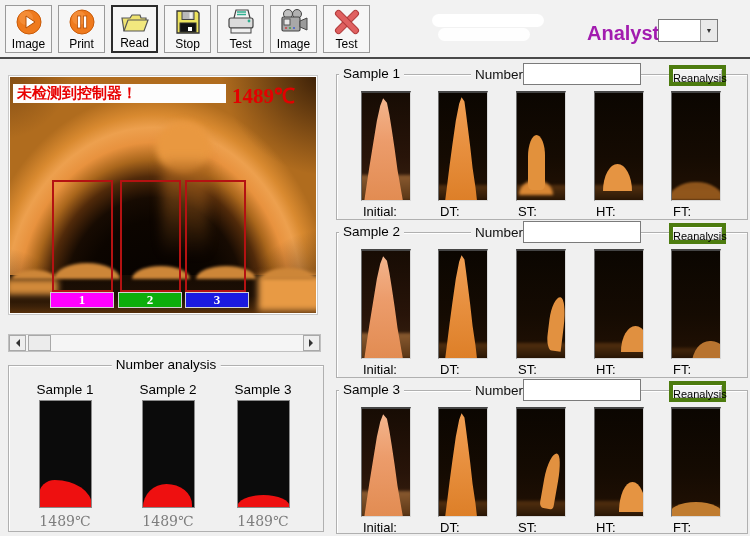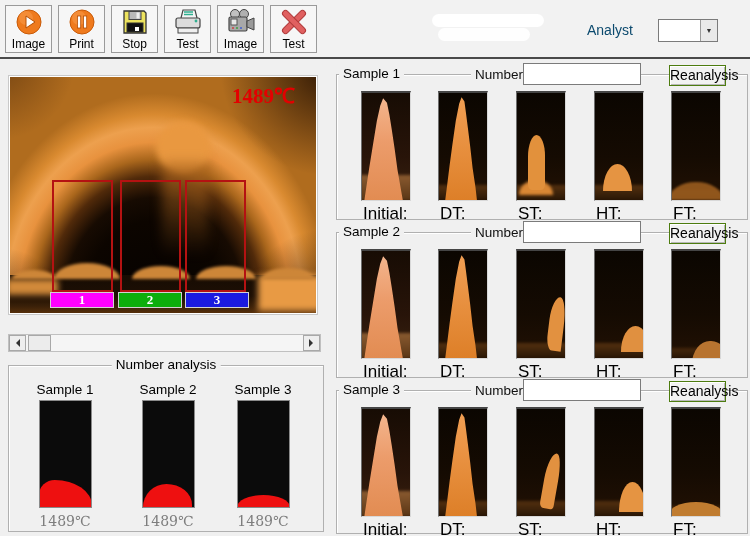--- a/index.html
+++ b/index.html
@@ -20,21 +20,21 @@
     padding-bottom:1px; cursor:pointer; }
   .tb-btn.focused { border:2px solid #2b2b2b; }
   .tb-btn .ic { height:30px; display:flex; align-items:center; justify-content:center; }
   .tb-btn .lbl { font-size:12px; line-height:14px; color:#000; max-width:45px;
     overflow:hidden; white-space:nowrap; }
   .smudge { position:absolute; left:428px; top:12px; width:120px; height:34px; }
   .smudge .s1 { position:absolute; left:4px; top:2px; width:112px; height:13px;
     background:#ffffff; border-radius:7px; opacity:.95; }
   .smudge .s2 { position:absolute; left:10px; top:16px; width:92px; height:13px;
     background:#ffffff; border-radius:7px; opacity:.9; }
-  .analyst-label { position:absolute; left:587px; top:22px; font-size:14px; color:#0c4a6e; }
+  .analyst-label { position:absolute; left:587px; top:22px; font-size:20px; color:#a21caf;font-weight:bold; }
   .combo { position:absolute; left:658px; top:19px; width:60px; height:23px;
     background:#fff; border:1px solid #7b7b7b; display:flex; }
   .combo .val { flex:1; font-size:12px; padding:3px 2px; }
   .combo .drop { width:17px; background:#e9e9e9; border-left:1px solid #9a9a9a;
     display:flex; align-items:center; justify-content:center; font-size:7px; color:#333; }
 
   
   .camera { position:absolute; left:8px; top:75px; width:310px; height:240px;
     border:1px solid #c9c9c9; background:#fff; padding:1px; }
   .cam-img { position:relative; width:100%; height:100%; overflow:hidden;
@@ -111,29 +111,29 @@
     font-family:"DejaVu Serif", serif; font-size:14px; color:#7d7d7d; }
 
   
   .sgroup { left:336px; width:412px; height:146px; }
   .sg-number-label { position:absolute; left:134px; top:-8px; background:#f0f0f0;
     padding:0 4px; font-size:13.5px; }
   .sg-input { position:absolute; left:186px; top:-12px; width:118px; height:22px;
     background:#fff; border:1px solid #7b7b7b; font-size:12px; padding:2px 4px;
     font-family:"Liberation Sans", sans-serif; }
   .sg-btn { position:absolute; left:332px; top:-10px; width:57px; height:21px;
-    background:#f2f2f2; border:1px solid #4d7c0f;
+    background:#f2f2f2; border:4px solid #4d7c0f;
     box-shadow:inset 1px 1px 0 #fff, inset -1px -1px 0 #b8b8b8;
-    font-size:14px; color:#000; text-align:center; line-height:19px; cursor:pointer;
+    font-size:11px; color:#000; text-align:center; line-height:19px; cursor:pointer;
     font-family:"Liberation Sans", sans-serif; }
   .thumb { position:absolute; top:16px; width:50px; height:110px;
     border-top:2px solid #454545; border-left:1px solid #6e6e6e;
     border-right:1px solid #d8d8d8; border-bottom:1px solid #d8d8d8; }
   .tx1 { left:24px; } .tx2 { left:101px; } .tx3 { left:179px; } .tx4 { left:257px; } .tx5 { left:334px; }
-  .stage-label { position:absolute; top:129px; font-size:17px; color:#000; }
+  .stage-label { position:absolute; top:129px; font-size:13px; color:#000; }
 
   
   .sc { position:absolute; inset:0; overflow:hidden;
     background:linear-gradient(180deg,#0b0601,#150b02 60%,#221104); }
   .sc.light { background:linear-gradient(180deg,#170c04,#281409 60%,#3a2210); }
   .fl { position:absolute; left:-4%; right:-4%; bottom:0; height:15px;
     background:linear-gradient(180deg,#53300f,#2a1706); filter:blur(1.5px); }
   .fl.light { height:25px; background:linear-gradient(180deg,#8a5a30,#5a3615); }
   .fl.dim { height:10px; opacity:.75; }
   .cone { position:absolute; inset:0;
@@ -189,20 +189,29 @@
         <svg width="28" height="28" viewBox="0 0 28 28">
           <circle cx="14" cy="14" r="12" fill="#ef7a1d" stroke="#c85a08"></circle>
           <circle cx="11" cy="10" r="7" fill="#f79a4a" opacity=".55"></circle>
           <rect x="9.5" y="8" width="3.2" height="12" fill="#fff" stroke="#b44f05" stroke-width=".8"></rect>
           <rect x="15.5" y="8" width="3.2" height="12" fill="#fff" stroke="#b44f05" stroke-width=".8"></rect>
         </svg>
         </span>
       <span class="lbl">Print</span>
     </div>
 
+    <div class="tb-btn focused">
+      <span class="ic">
+        <svg width="30" height="26" viewBox="0 0 30 26">
+          <path d="M4 22 L2 9 L10 9 L12 6 L20 6 L21 9 L26 9 L26 13" fill="#efe370" stroke="#555" stroke-width="1.2"></path>
+          <path d="M4 22 L8 11 L28 11 L24 22 Z" fill="#f2e87e" stroke="#555" stroke-width="1.2"></path>
+        </svg>
+        </span>
+      <span class="lbl">Read</span>
+    </div>
 
     <div class="tb-btn">
       <span class="ic">
         <svg width="26" height="26" viewBox="0 0 26 26">
           <path d="M2 2 H22 L24 4 V24 H2 Z" fill="#ede35e" stroke="#333" stroke-width="1.3"></path>
           <rect x="7" y="2.5" width="12" height="8" fill="#b9b9b9" stroke="#444"></rect>
           <rect x="14.5" y="3.5" width="3" height="6" fill="#efefef"></rect>
           <rect x="5" y="14" width="16" height="9" fill="#111" stroke="#333"></rect>
           <rect x="13" y="18" width="4" height="4" fill="#fff"></rect>
         </svg>
@@ -276,20 +285,21 @@
     <div class="mound m1"></div>
     <div class="mound m2"></div>
     <div class="mound m3"></div>
     <div class="mound m4"></div>
     <div class="roi roi1"></div>
     <div class="roi roi2"></div>
     <div class="roi roi3"></div>
     <div class="roi-label rl1" style="background: rgb(255, 0, 255);">1</div>
     <div class="roi-label rl2" style="background: rgb(12, 174, 12);">2</div>
     <div class="roi-label rl3" style="background: rgb(26, 26, 224);">3</div>
+    <div class="alert-strip">未检测到控制器！</div>
     <div class="cam-temp">1489℃</div>
   </div>
 </div>
 
 <div class="hscroll">
   <div class="sb-btn">
       <span class="sb-arrow-l"></span>
     </div>
   <div class="sb-track">
     <div class="sb-thumb"></div>

